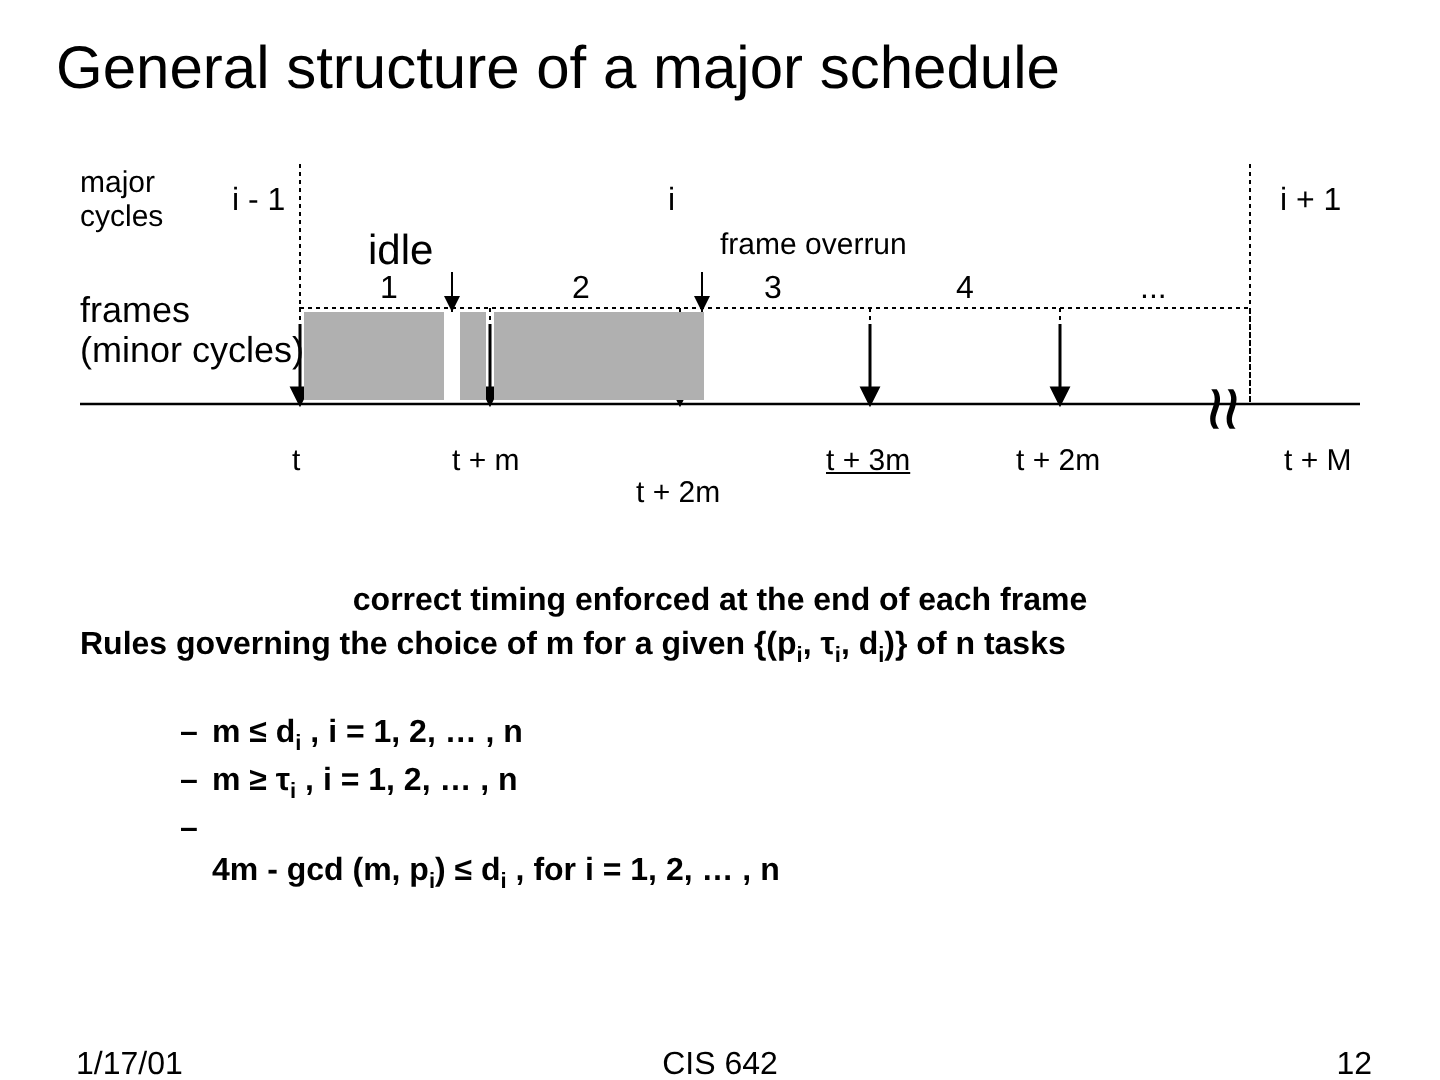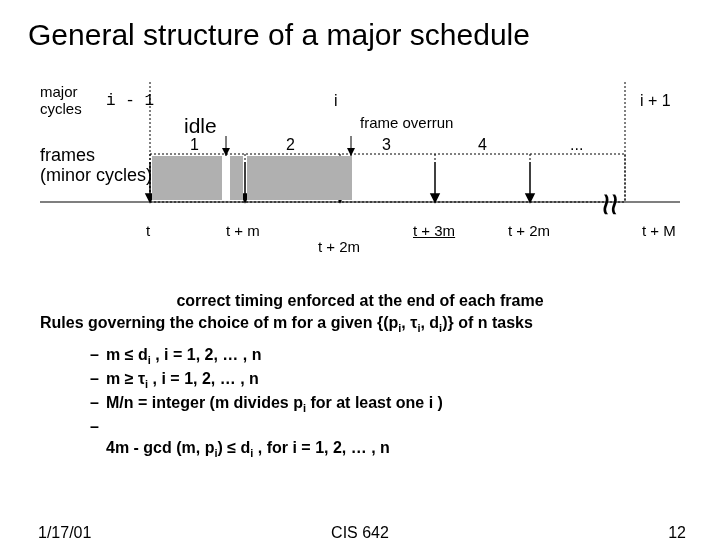--- a/index.html
+++ b/index.html
@@ -37,21 +37,21 @@
     position: absolute;
     left: 40px;
     top: 290px;
     width: 640px;
     font-family: "Comic Sans MS", cursive, sans-serif;
     font-size: 16px;
     line-height: 1.35;
   }
   .body-text .center-line { text-align: center; font-weight: bold; }
   .body-text .rules-line { font-weight: bold; }
-  .body-text ul { margin: 8px 0 0 50px; padding: 0; list-style: none; }
+  .body-text ul { margin: 20px 0 0 50px; padding: 0; list-style: none; }
   .body-text li { position: relative; padding-left: 16px; margin: 0; font-weight: bold; }
   .body-text li::before { content: "–"; position: absolute; left: 0; }
   sub { font-size: 11px; vertical-align: sub; }
   .footer {
     position: absolute;
     bottom: 16px;
     font-size: 16px;
     font-family: "Comic Sans MS", cursive, sans-serif;
     width: 720px;
   }
@@ -114,21 +114,21 @@
     <rect x="267" y="74" width="45" height="44" fill="#b0b0b0"></rect>
 
     <line x1="311" y1="54" x2="311" y2="74" stroke="#000"></line>
     <polygon points="311,74 307,66 315,66" fill="#000"></polygon>
 
     <line x1="186" y1="54" x2="186" y2="74" stroke="#000"></line>
     <polygon points="186,74 182,66 190,66" fill="#000"></polygon>
   </svg>
 
   <div class="lbl" style="left:0; top:2px; width:60px; text-align:left; font-size:15px; line-height:1.1;">major<br>cycles</div>
-  <div class="lbl" style="left:66px; top:10px;font-family:Liberation Mono, monospace;">i - 1</div>
+  <div class="lbl" style="left:76px; top:10px;">i - 1</div>
   <div class="lbl" style="left:294px; top:10px;">i</div>
   <div class="lbl" style="left:600px; top:10px;">i + 1</div>
 
   <div class="lbl" style="left:144px; top:32px; font-size:21px;">idle</div>
   <div class="lbl" style="left:320px; top:32px; font-size:15px;">frame overrun</div>
 
   <div class="lbl" style="left:0; top:64px; font-size:18px; line-height:1.1; white-space:pre;">frames<br>(minor cycles)</div>
 
   <div class="lbl" style="left:150px; top:54px;">1</div>
   <div class="lbl" style="left:246px; top:54px;">2</div>
@@ -152,23 +152,20 @@
     <span>Rules governing the choice of m for a given {(p</span><sub>i</sub><span>, τ</span><sub>i</sub><span>, d</span><sub>i</sub><span>)} of n tasks</span>
   </div>
   <ul>
     <li>
       <span>m ≤ d</span><sub>i</sub><span> , i = 1, 2, … , n</span>
     </li>
     <li>
       <span>m ≥ τ</span><sub>i</sub><span> , i = 1, 2, … , n</span>
     </li>
     <li>
-      <span>M/n = integer  (m divides p</span><sub>i</sub><span> for at least one i )</span>
-    </li>
-    <li>
       <br>
       <span>4m - gcd (m, p</span><sub>i</sub><span>) ≤ d</span><sub>i</sub><span> , for i = 1, 2, … , n</span>
     </li>
   </ul>
 </div>
 
 <div class="footer">
   <span class="date">1/17/01</span>
   <span class="course">CIS 642</span>
   <span class="page">12</span>

